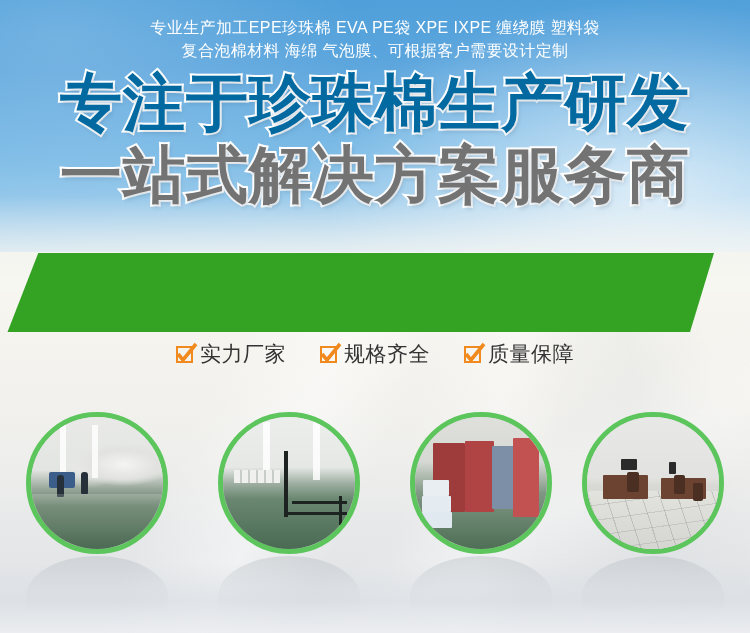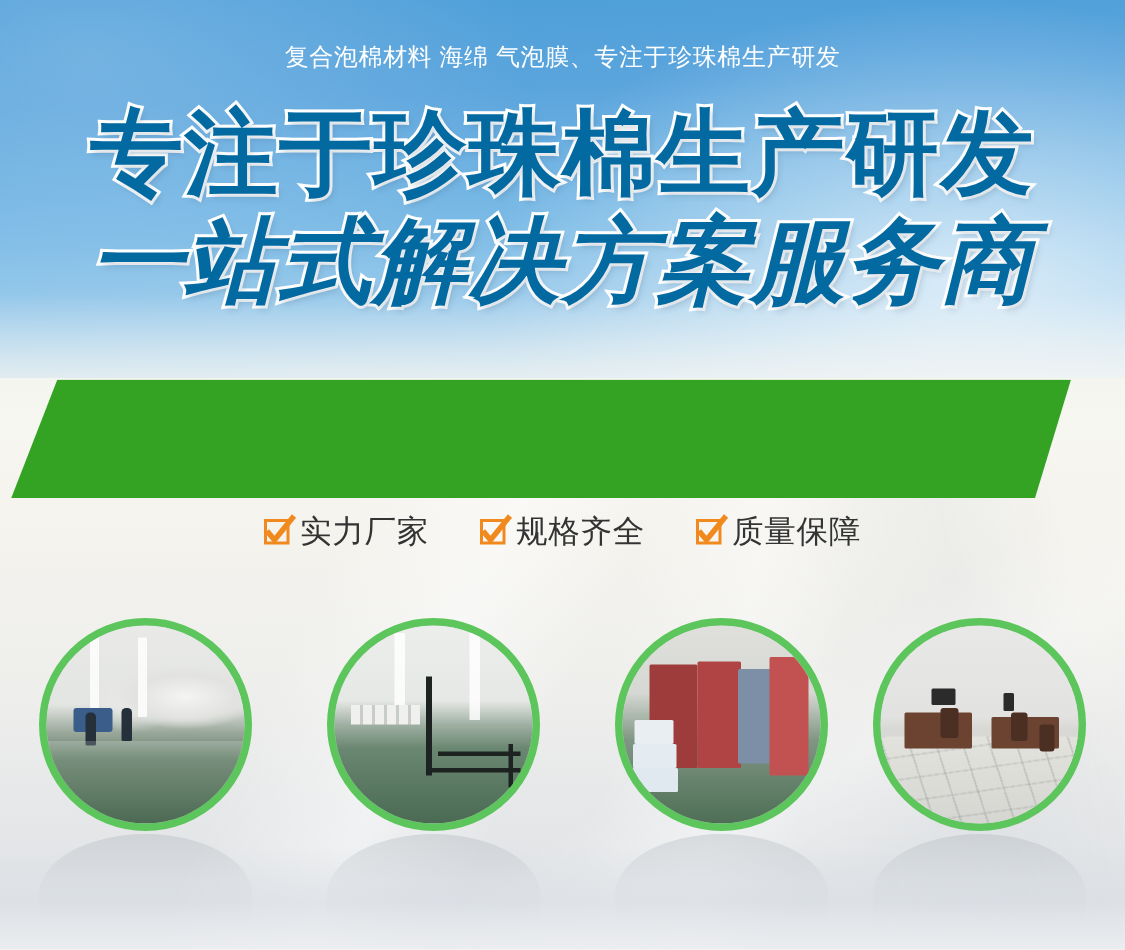--- a/index.html
+++ b/index.html
@@ -85,28 +85,27 @@
   }
   .headline-orange {
     color: #0369a1;
     -webkit-text-stroke: 4px #ffffff;
     paint-order: stroke fill;
     text-shadow:
       0 0 2px rgba(255,255,255,0.9),
       2px 3px 4px rgba(60,90,120,0.22);
   }
   .headline-green {
-    color: #0369a1;
+    color: #737373;
     margin-top: 10px;
     -webkit-text-stroke: 4px #ffffff;
     paint-order: stroke fill;
     text-shadow:
       0 0 2px rgba(255,255,255,0.9),
       2px 3px 4px rgba(60,90,120,0.22);
-    font-style: italic;
   }
 
   
   .green-banner {
     position: absolute;
     left: 0; top: 253px;
     width: 750px;
     height: 79px;
     background: #34a324;
     clip-path: polygon(5.1% 0%, 95.2% 0%, 92.0% 100%, 1.0% 100%);
@@ -309,21 +308,22 @@
   <div class="bg-sky-fade"></div>
   <div class="bg-bottom-sheen"></div>
 
   <div class="headline">
     <span class="headline-line headline-orange">专注于珍珠棉生产研发</span>
     <span class="headline-line headline-green">一站式解决方案服务商</span>
   </div>
 
   <div class="green-banner"></div>
   <div class="green-banner-inner">
-    <span class="green-banner-line">复合泡棉材料 海绵 气泡膜、专注于珍珠棉生产研发</span>
+    <span class="green-banner-line">专业生产加工EPE珍珠棉  EVA   PE袋  XPE  IXPE  缠绕膜 塑料袋</span>
+    <span class="green-banner-line">复合泡棉材料 海绵 气泡膜、可根据客户需要设计定制</span>
   </div>
 
   <div class="features">
 
     <div class="feature-item">
       <span class="check-icon">
         <svg viewBox="0 0 24 24" aria-hidden="true">
           <path d="M3 12 L8 18 L21 2" fill="none" stroke="#f08a1e" stroke-width="3.6" stroke-linecap="butt" stroke-linejoin="miter"></path>
         </svg>
       </span>

